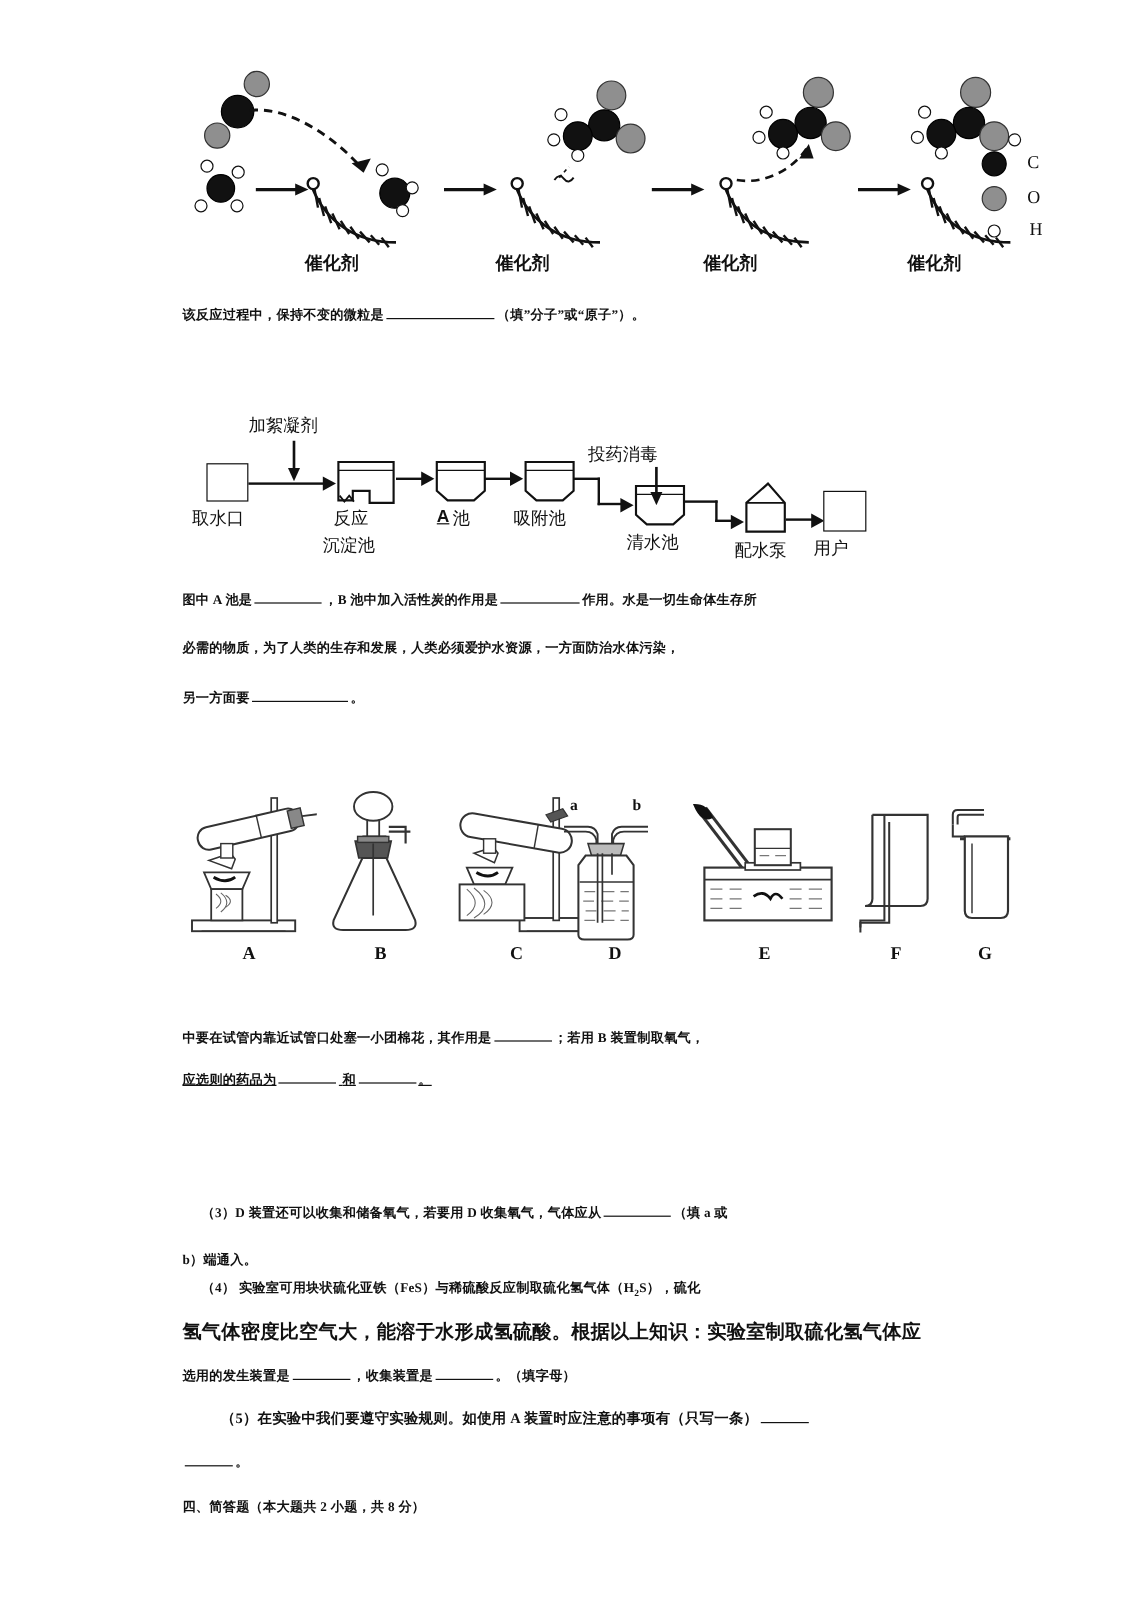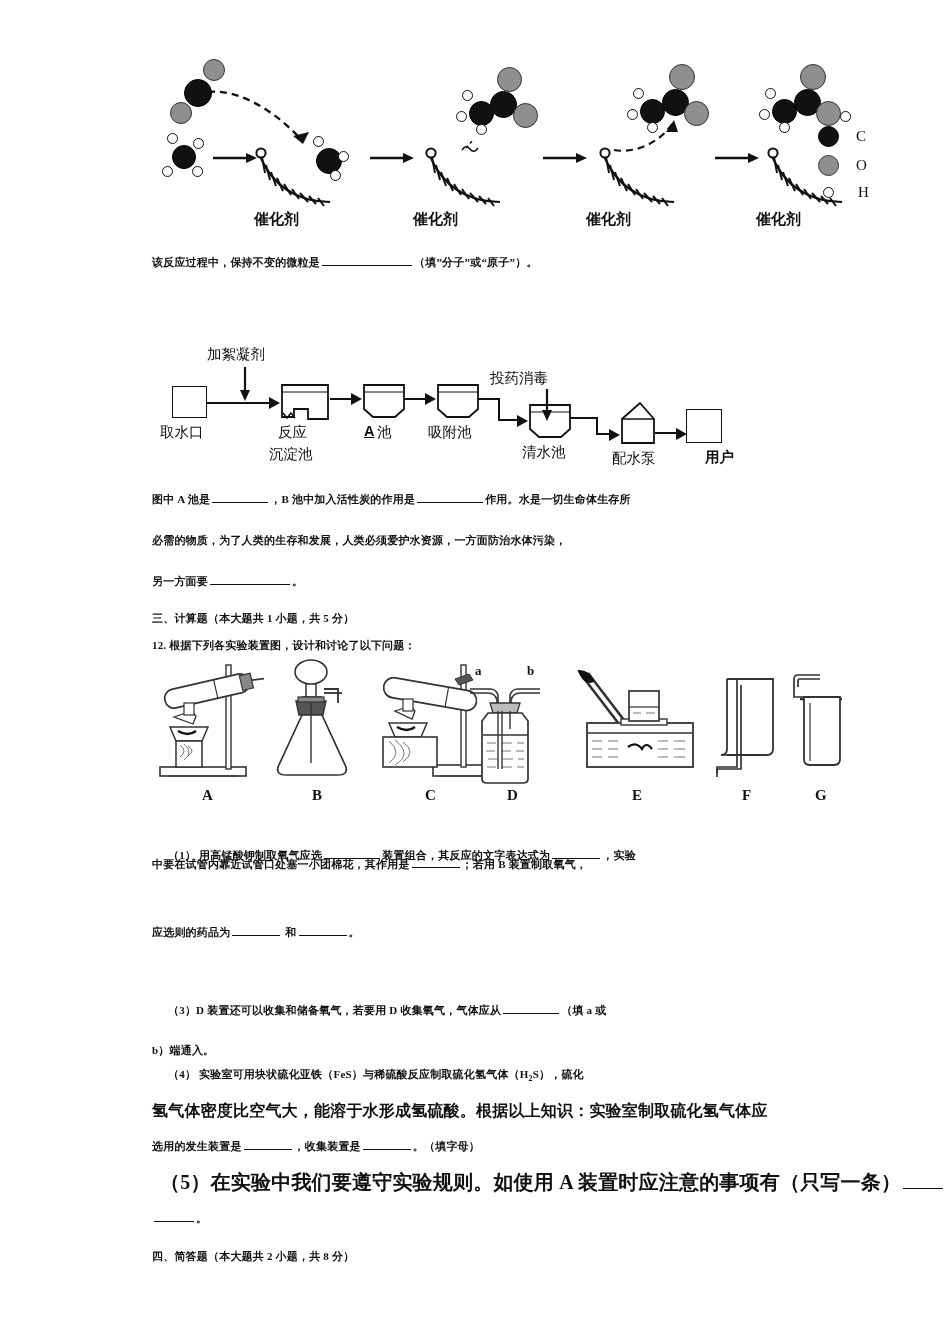--- a/index.html
+++ b/index.html
@@ -382,36 +382,32 @@
       <line x1="4" y1="18" x2="36" y2="18" stroke="#111" stroke-width="1.5"></line>
     </svg>
     <span class="flabel" style="left:462px;top:104px;">配水泵</span>
 
     <div class="fline" style="left:505px;top:87px;width:24px;height:1.8px;"></div>
     <svg style="position:absolute;left:525px;top:81px;width:14px;height:16px">
       <polygon points="12,8 1,2 1,14" fill="#111"></polygon>
     </svg>
 
     <div class="fbox" style="left:536px;top:64px;width:36px;height:34px;"></div>
-    <span class="flabel" style="left:555px;top:103px;font-weight:bold;">用户</span>
+    <span class="flabel" style="left:528px;top:103px;">用户</span>
   </div>
 
   <div class="ptext" style="left:152px;top:528px;">必需的物质，为了人类的生存和发展，人类必须爱护水资源，一方面防治水体污染，</div>
   <div class="ptext" style="left:152px;top:487px;">
     <span>图中 A 池是</span><span class="blank b56"></span><span>，B 池中加入活性炭的作用是</span><span class="blank b66"></span><span>作用。水是一切生命体生存所</span>
   </div>
   <div class="ptext" style="left:152px;top:569px;">
     <span>另一方面要</span><span class="blank b80"></span><span>。</span>
   </div>
 
-  <div class="ptext" style="left:152px;top:606px;">三、计算题（本大题共 1 小题，共 5 分）</div>
-
-  <div class="ptext" style="left:152px;top:633px;">
-    <span>12.</span>&nbsp;<span>根据下列各实验装置图，设计和讨论了以下问题：</span>
-  </div>
+
 
   <div id="app-figure">
 
     <svg style="position:absolute;left:4px;top:4px;width:110px;height:125px">
 
       <rect x="6" y="108" width="86" height="9" fill="#fff" stroke="#333" stroke-width="1.6"></rect>
       <line x1="14" y1="117" x2="84" y2="117" stroke="#333" stroke-width="1.2"></line>
 
       <rect x="72" y="6" width="5" height="104" fill="#fff" stroke="#333" stroke-width="1.4"></rect>
 
@@ -565,45 +561,42 @@
       <path d="M8,14 l0,-6 q0,-2 2,-2 l20,0" stroke="#333" stroke-width="1.7" fill="none"></path>
       <path d="M4,14 l0,10 l10,0" stroke="#333" stroke-width="1.7" fill="none"></path>
       <path d="M10,26 l42,0" stroke="#333" stroke-width="2.6" fill="none"></path>
 
       <path d="M14,24 l36,0 l0,62 q0,6 -6,6 l-24,0 q-6,0 -6,-6 Z" fill="#fff" stroke="#333" stroke-width="1.8"></path>
       <line x1="20" y1="30" x2="20" y2="88" stroke="#333" stroke-width="1.2"></line>
     </svg>
     <span class="applabel" style="left:665px;top:132px;">G</span>
   </div>
 
-  <div class="ptext" style="left:168px;top:843px;">
-    <span>（1）</span>&nbsp;<span>用高锰酸钾制取氧气应选</span><span class="blank b56"></span><span>装置组合，其反应的文字表达式为</span><span class="blank b48"></span><span>，实验</span>
-  </div>
   <div class="ptext" style="left:152px;top:852px;">
     <span>中要在试管内靠近试管口处塞一小团棉花，其作用是</span><span class="blank b48"></span><span>；若用 B 装置制取氧气，</span>
   </div>
-  <div class="ptext" style="left:152px;top:920px;">
+  <div class="ptext" style="left:152px;top:887px;text-decoration:underline;">
     <span>应选则的药品为</span><span class="blank b48"></span>&nbsp;<span>和</span><span class="blank b48"></span><span>。</span>
   </div>
 
 
   <div class="ptext" style="left:168px;top:998px;">
     <span>（3）</span><span>D 装置还可以收集和储备氧气，若要用 D 收集氧气，气体应从</span><span class="blank b56"></span><span>（填 a 或</span>
   </div>
   <div class="ptext" style="left:152px;top:1038px;">b）端通入。</div>
 
   <div class="ptext" style="left:168px;top:1062px;">
     <span>（4）</span>&nbsp;<span>实验室可用块状硫化亚铁（FeS）与稀硫酸反应制取硫化氢气体（H</span><span class="sub">2</span><span>S），硫化</span>
   </div>
   <div class="ptext" style="left:152px;top:1134px;">
     <span>选用的发生装置是</span><span class="blank b48"></span><span>，收集装置是</span><span class="blank b48"></span><span>。（填字母）</span>
   </div>
   <div class="ptext" style="left:152px;top:1098px;font-size:16px;">氢气体密度比空气大，能溶于水形成氢硫酸。根据以上知识：实验室制取硫化氢气体应</div>
 
-  <div class="ptext" style="left:160px;top:1170px;font-size:20px;">
+  <div class="ptext" style="left:184px;top:1170px;font-size:12px;">
     <span>（5）</span><span>在实验中我们要遵守实验规则。如使用 A 装置时应注意的事项有（只写一条）</span><span class="blank b40"></span>
   </div>
   <div class="ptext" style="left:152px;top:1206px;">
     <span class="blank b40"></span><span>。</span>
   </div>
 
   <div class="ptext" style="left:152px;top:1244px;">四、简答题（本大题共 2 小题，共 8 分）</div>
 
 </div>
 

